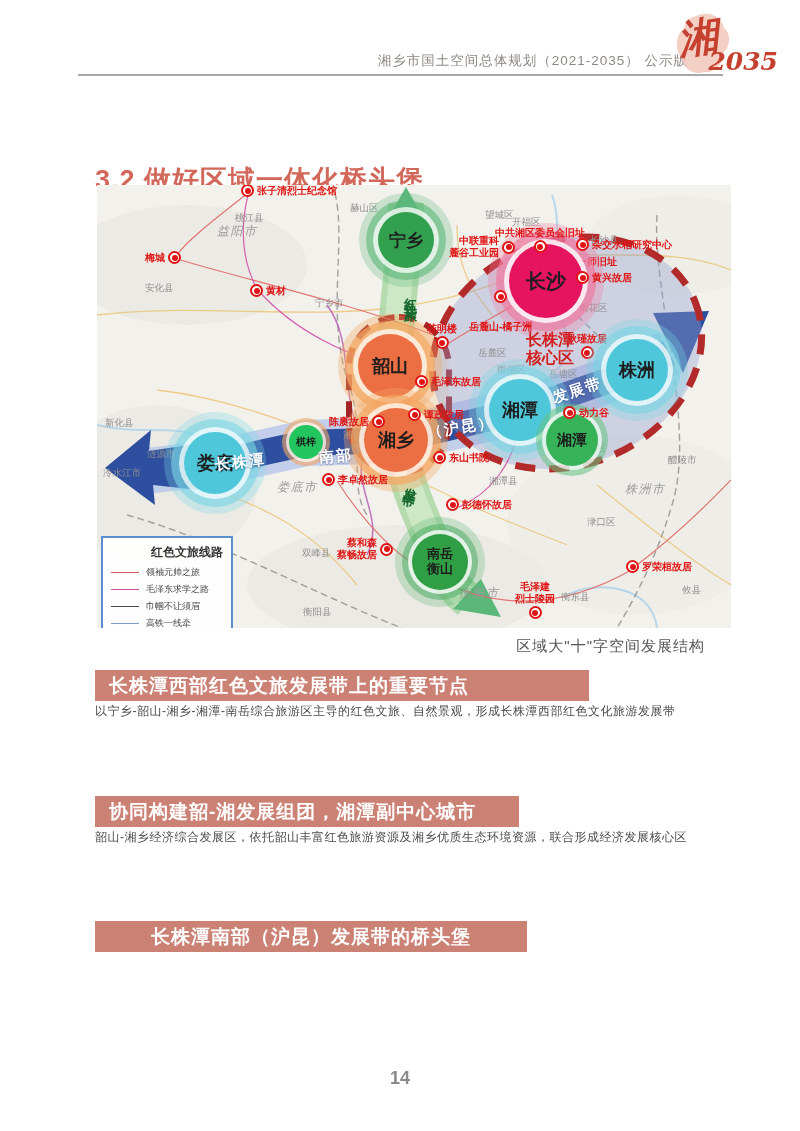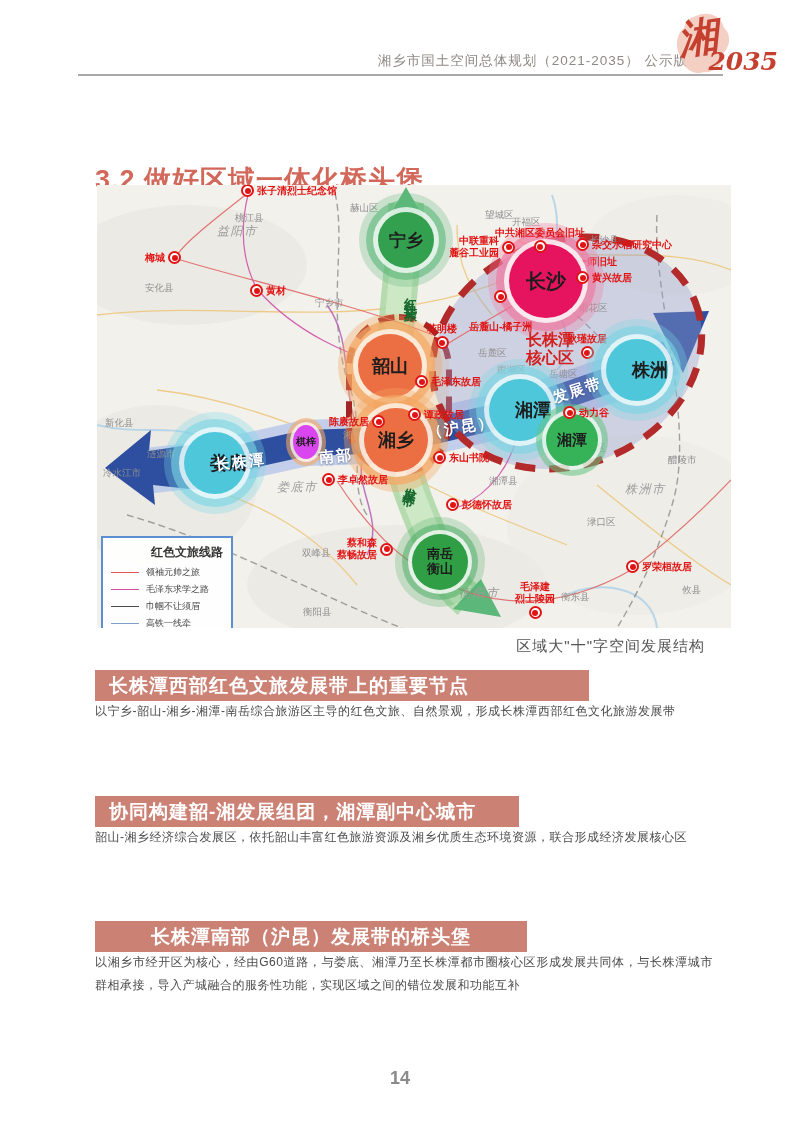--- a/index.html
+++ b/index.html
@@ -25,24 +25,24 @@
   .area{position:absolute;font-size:9.5px;color:#8f8f8f;z-index:2;white-space:nowrap;}
   .area.city{font-size:12px;font-style:italic;color:#9c9c9c;letter-spacing:1.5px;}
   .node{position:absolute;transform:translate(-50%,-50%);border-radius:50%;display:flex;align-items:center;
         justify-content:center;font-weight:bold;color:#1d1d1d;text-align:center;z-index:3;}
   .n-ning{width:56px;height:56px;background:#33a04f;font-size:17px;
         box-shadow:0 0 0 5px rgba(255,255,255,.75),0 0 0 12px rgba(92,184,122,.6),0 0 0 19px rgba(92,184,122,.28);}
   .n-cs{width:74px;height:74px;background:#e6135e;font-size:20px;
         box-shadow:0 0 0 5px rgba(255,255,255,.8),0 0 0 13px rgba(240,120,160,.65),0 0 0 21px rgba(240,120,160,.3);}
   .n-o{width:64px;height:64px;background:#ec6e43;font-size:18px;
         box-shadow:0 0 0 5px rgba(255,255,255,.72),0 0 0 13px rgba(243,166,98,.7),0 0 0 20px rgba(243,166,98,.35);}
-  .n-qz{width:26px;height:34px;background:#d946ef;font-size:10px;
+  .n-qz{width:34px;height:34px;background:#22c55e;font-size:10px;
         box-shadow:0 0 0 3px rgba(255,255,255,.7),0 0 0 7px rgba(243,166,98,.6);}
   .n-c{width:62px;height:62px;background:#4ec7db;font-size:18px;
-        box-shadow:0 0 0 5px rgba(255,255,255,.72),0 0 0 13px rgba(120,214,228,.6),0 0 0 20px rgba(120,214,228,.3);justify-content:flex-end;}
+        box-shadow:0 0 0 5px rgba(255,255,255,.72),0 0 0 13px rgba(120,214,228,.6),0 0 0 20px rgba(120,214,228,.3);}
   .n-xtg{width:52px;height:52px;background:#36b259;font-size:15px;
         box-shadow:0 0 0 4px rgba(255,255,255,.72),0 0 0 10px rgba(100,195,130,.55);}
   .n-hs{width:56px;height:56px;background:#2f9e44;font-size:13px;line-height:1.15;
         box-shadow:0 0 0 4px rgba(255,255,255,.78),0 0 0 10px rgba(70,170,95,.5),0 0 0 17px rgba(70,170,95,.25);}
   .node .wrap2{display:inline-block;width:2.1em;}
   .bt{position:absolute;color:#fff;font-weight:bold;font-size:15px;letter-spacing:2px;z-index:4;
       white-space:nowrap;text-shadow:0 1px 2px rgba(10,20,80,.45);}
   .gt{position:absolute;writing-mode:vertical-rl;color:#17692e;font-weight:bold;font-size:13px;
       letter-spacing:3px;z-index:4;white-space:nowrap;}
   .core-label{position:absolute;left:424px;top:146px;width:58px;font-size:16px;font-weight:bold;
@@ -333,16 +333,15 @@
 
   <div class="caption">区域大"十"字空间发展结构</div>
 
   <div class="bar" style="top:670px;width:494px">长株潭西部红色文旅发展带上的重要节点</div>
   <p class="body-text" style="top:700px">以宁乡-韶山-湘乡-湘潭-南岳综合旅游区主导的红色文旅、自然景观，形成长株潭西部红色文化旅游发展带</p>
 
   <div class="bar" style="top:796px;width:424px">协同构建韶-湘发展组团，湘潭副中心城市</div>
   <p class="body-text" style="top:826px">韶山-湘乡经济综合发展区，依托韶山丰富红色旅游资源及湘乡优质生态环境资源，联合形成经济发展核心区</p>
 
   <div class="bar center" style="top:921px;width:432px">长株潭南部（沪昆）发展带的桥头堡</div>
-  <p class="body-text" style="top:951px">以湘乡市经开区为核心，经由G60道路，与娄底、湘潭乃至长株潭都市圈核心区形成发展共同体，与长株潭城市群相承接，导入产城融合的服务性功能，实现区域之间的错位发展和功能互补</p>
 
   <div class="page-num">14</div>
 </div>
 
 </body></html>

